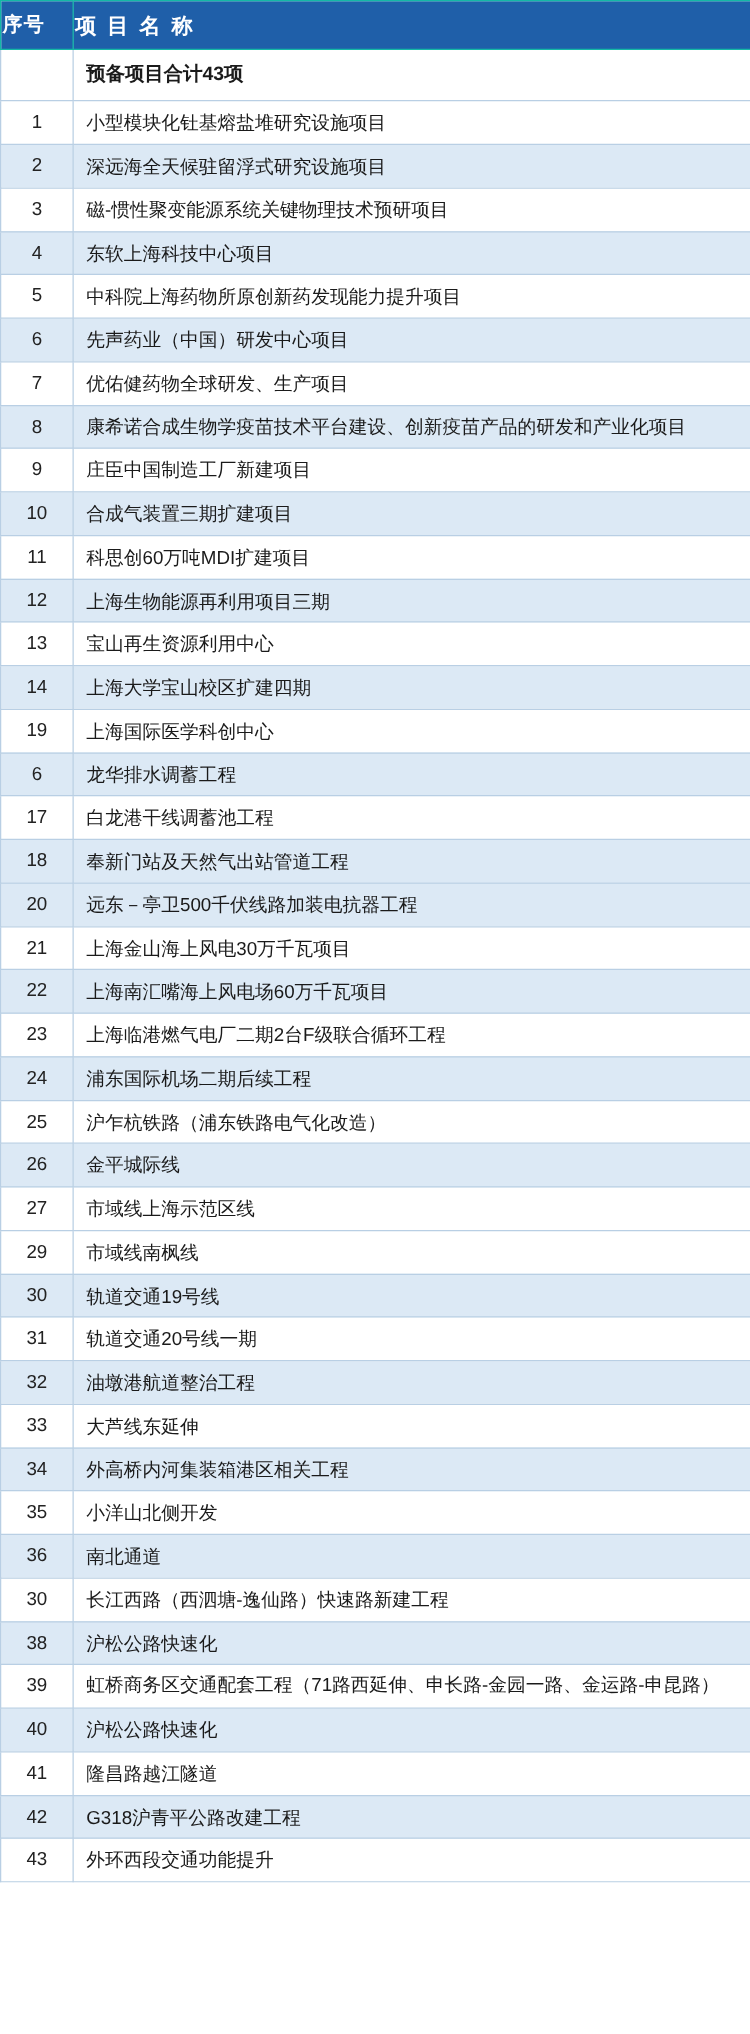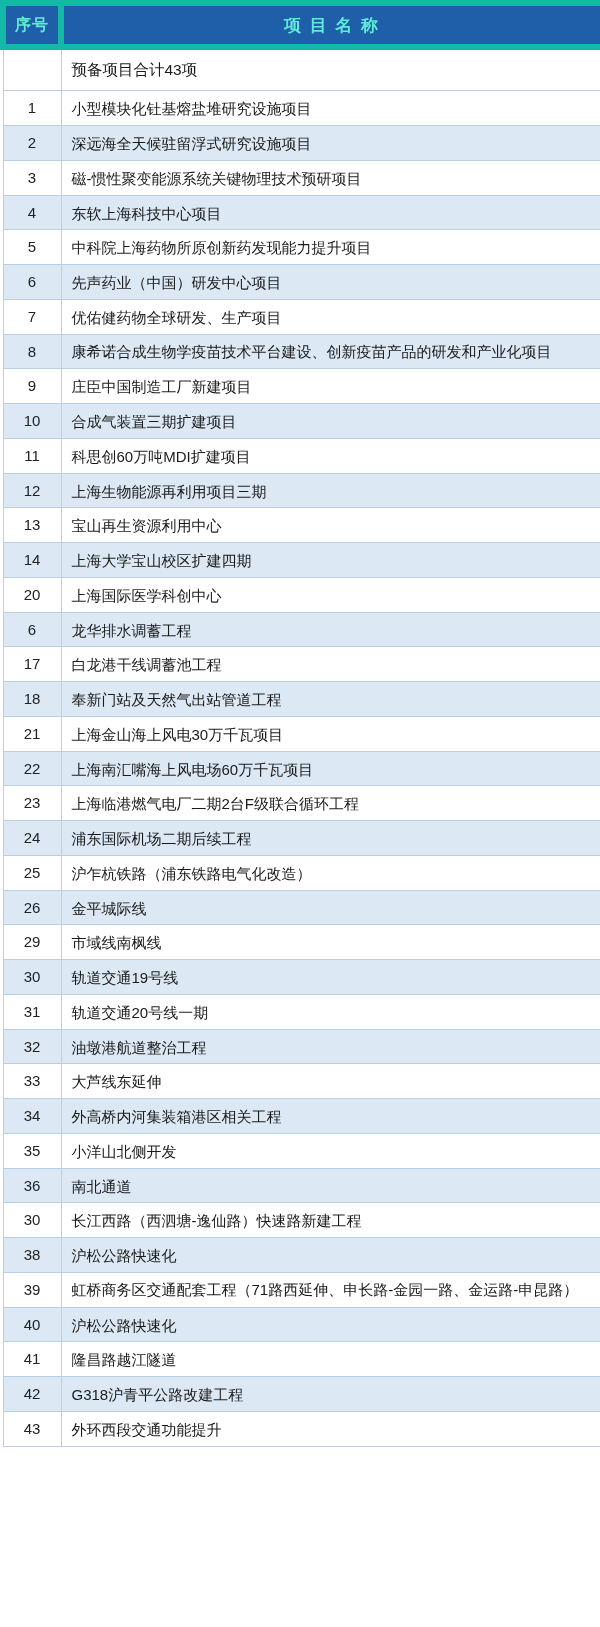--- a/index.html
+++ b/index.html
@@ -20,27 +20,27 @@
   table.project-table {
     width: 100%;
     border-collapse: collapse;
     table-layout: fixed;
   }
   table.project-table col.c-no { width: 58px; }
   table.project-table col.c-name { width: 542px; }
 
   thead th {
     background: #1f5fa9;
-    color: #5eead4;
+    color: #ffffff;
     font-size: 17px;
     font-weight: bold;
     letter-spacing: 2px;
     height: 36px;
-    border: 6px solid #14b8a6;
-    text-align: center;
+    border: 1px solid #14b8a6;
+    text-align: left;
     vertical-align: middle;
   }
   thead th.th-no {
     letter-spacing: 1px;
     font-size: 16px;
   }
 
   tbody td {
     border: 1px solid #b9cfe4;
     font-size: 15px;
@@ -56,21 +56,21 @@
   }
   tbody td.name {
     padding: 7px 8px 5px 10px;
     text-align: left;
   }
   tbody tr.odd td { background: #ffffff; }
   tbody tr.even td { background: #dce9f5; }
 
   tbody tr.summary td {
     background: #ffffff;
-    font-weight: normal;
+    font-weight: bold;
     font-size: 15.5px;
     padding: 9px 24px 9px 10px;
   }
   tbody tr.summary td.no { background: #ffffff; }
 
   tbody td.name.two-line {
     padding-top: 6px;
     padding-bottom: 6px;
   }
 </style>
@@ -144,35 +144,39 @@
         </tr>
         <tr class="odd">
           <td class="no">13</td>
           <td class="name">宝山再生资源利用中心</td>
         </tr>
         <tr class="even">
           <td class="no">14</td>
           <td class="name">上海大学宝山校区扩建四期</td>
         </tr>
         <tr class="odd">
-          <td class="no">20</td>
+          <td class="no">19</td>
           <td class="name">上海国际医学科创中心</td>
         </tr>
         <tr class="even">
           <td class="no">6</td>
           <td class="name">龙华排水调蓄工程</td>
         </tr>
         <tr class="odd">
           <td class="no">17</td>
           <td class="name">白龙港干线调蓄池工程</td>
         </tr>
         <tr class="even">
           <td class="no">18</td>
           <td class="name">奉新门站及天然气出站管道工程</td>
         </tr>
+        <tr class="even">
+          <td class="no">20</td>
+          <td class="name">远东－亭卫500千伏线路加装电抗器工程</td>
+        </tr>
         <tr class="odd">
           <td class="no">21</td>
           <td class="name">上海金山海上风电30万千瓦项目</td>
         </tr>
         <tr class="even">
           <td class="no">22</td>
           <td class="name">上海南汇嘴海上风电场60万千瓦项目</td>
         </tr>
         <tr class="odd">
           <td class="no">23</td>
@@ -182,20 +186,24 @@
           <td class="no">24</td>
           <td class="name">浦东国际机场二期后续工程</td>
         </tr>
         <tr class="odd">
           <td class="no">25</td>
           <td class="name">沪乍杭铁路（浦东铁路电气化改造）</td>
         </tr>
         <tr class="even">
           <td class="no">26</td>
           <td class="name">金平城际线</td>
+        </tr>
+        <tr class="odd">
+          <td class="no">27</td>
+          <td class="name">市域线上海示范区线</td>
         </tr>
         <tr class="odd">
           <td class="no">29</td>
           <td class="name">市域线南枫线</td>
         </tr>
         <tr class="even">
           <td class="no">30</td>
           <td class="name">轨道交通19号线</td>
         </tr>
         <tr class="odd">

